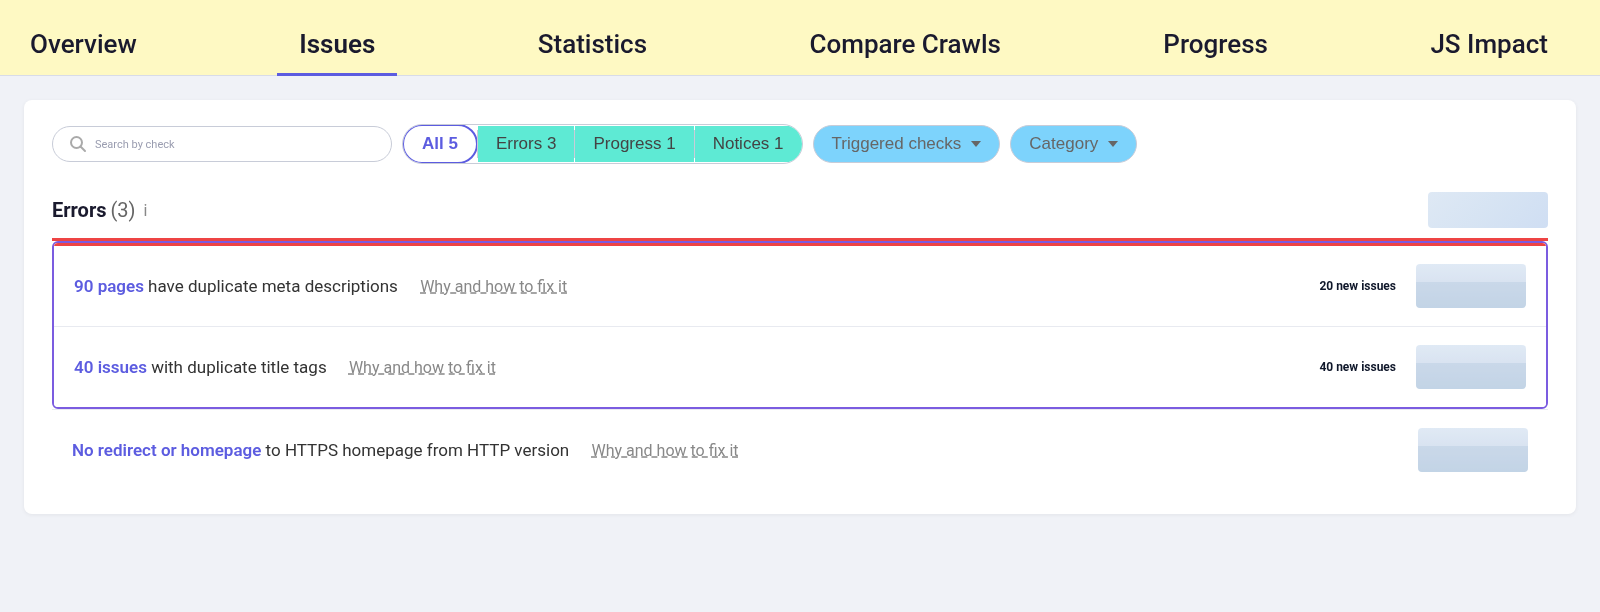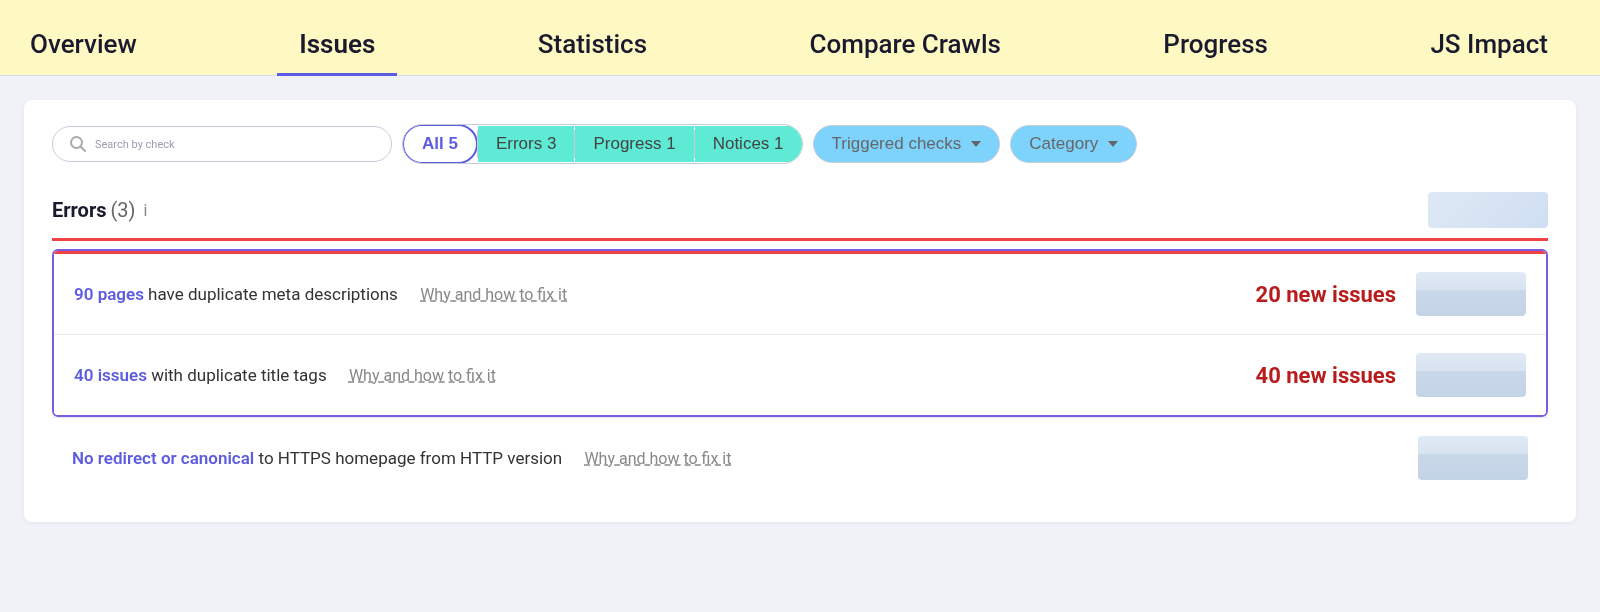--- a/index.html
+++ b/index.html
@@ -146,21 +146,21 @@
 
     
     .issues-container {
       margin-top: 0;
     }
 
     
     .highlighted-group {
       border: 2.5px solid #7b5ce0;
       border-radius: 6px;
-      margin-top: 8px;
+      margin-top: 0;
       overflow: hidden;
     }
 
     .issue-row {
       display: flex;
       align-items: center;
       padding: 18px 20px;
       background: #fff;
       position: relative;
     }
@@ -185,22 +185,22 @@
     .why-link {
       color: #888;
       font-size: 16px;
       text-decoration: underline;
       text-decoration-style: dashed;
       cursor: pointer;
       margin-left: 18px;
       white-space: nowrap;
     }
     .new-issues-badge {
-      color: #b91c1c;
-      font-size: 22px;
+      color: #0f172a;
+      font-size: 12px;
       font-weight: 700;
       margin-left: auto;
       margin-right: 20px;
       white-space: nowrap;
       min-width: 160px;
       text-align: right;
     }
     .row-chart {
       width: 110px;
       height: 44px;
@@ -314,21 +314,21 @@
           <span class="issue-link">40 issues</span><span> with duplicate title tags</span>
           <span class="why-link">Why and how to fix it</span>
         </div>
         <span class="new-issues-badge">40 new issues</span>
         <div class="row-chart"></div>
       </div>
     </div>
 
     <div class="normal-row">
       <div class="issue-text">
-        <span class="issue-link">No redirect or canonical</span><span> to HTTPS homepage from HTTP version</span>
+        <span class="issue-link">No redirect or homepage</span><span> to HTTPS homepage from HTTP version</span>
         <span class="why-link">Why and how to fix it</span>
       </div>
       <span class="new-issues-badge"></span>
       <div class="row-chart"></div>
     </div>
 
   </div>
 </div>
 
 </body></html>

